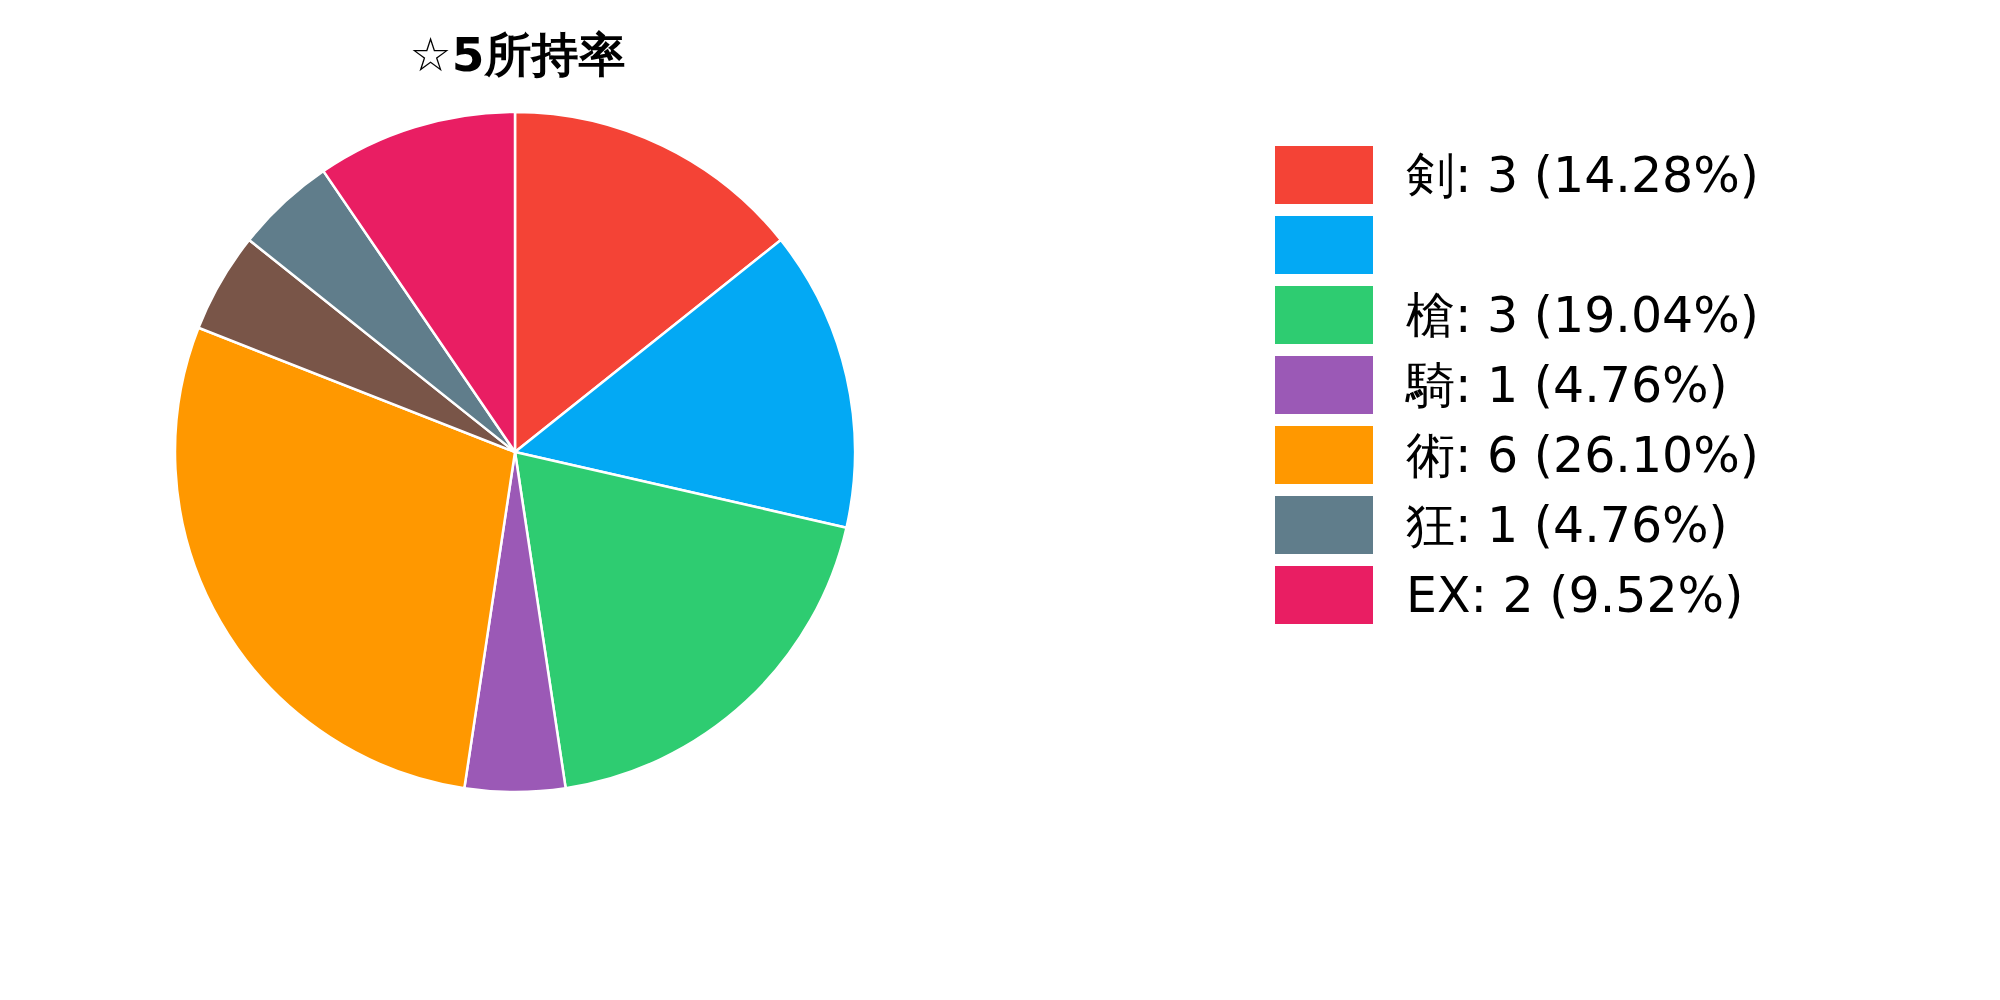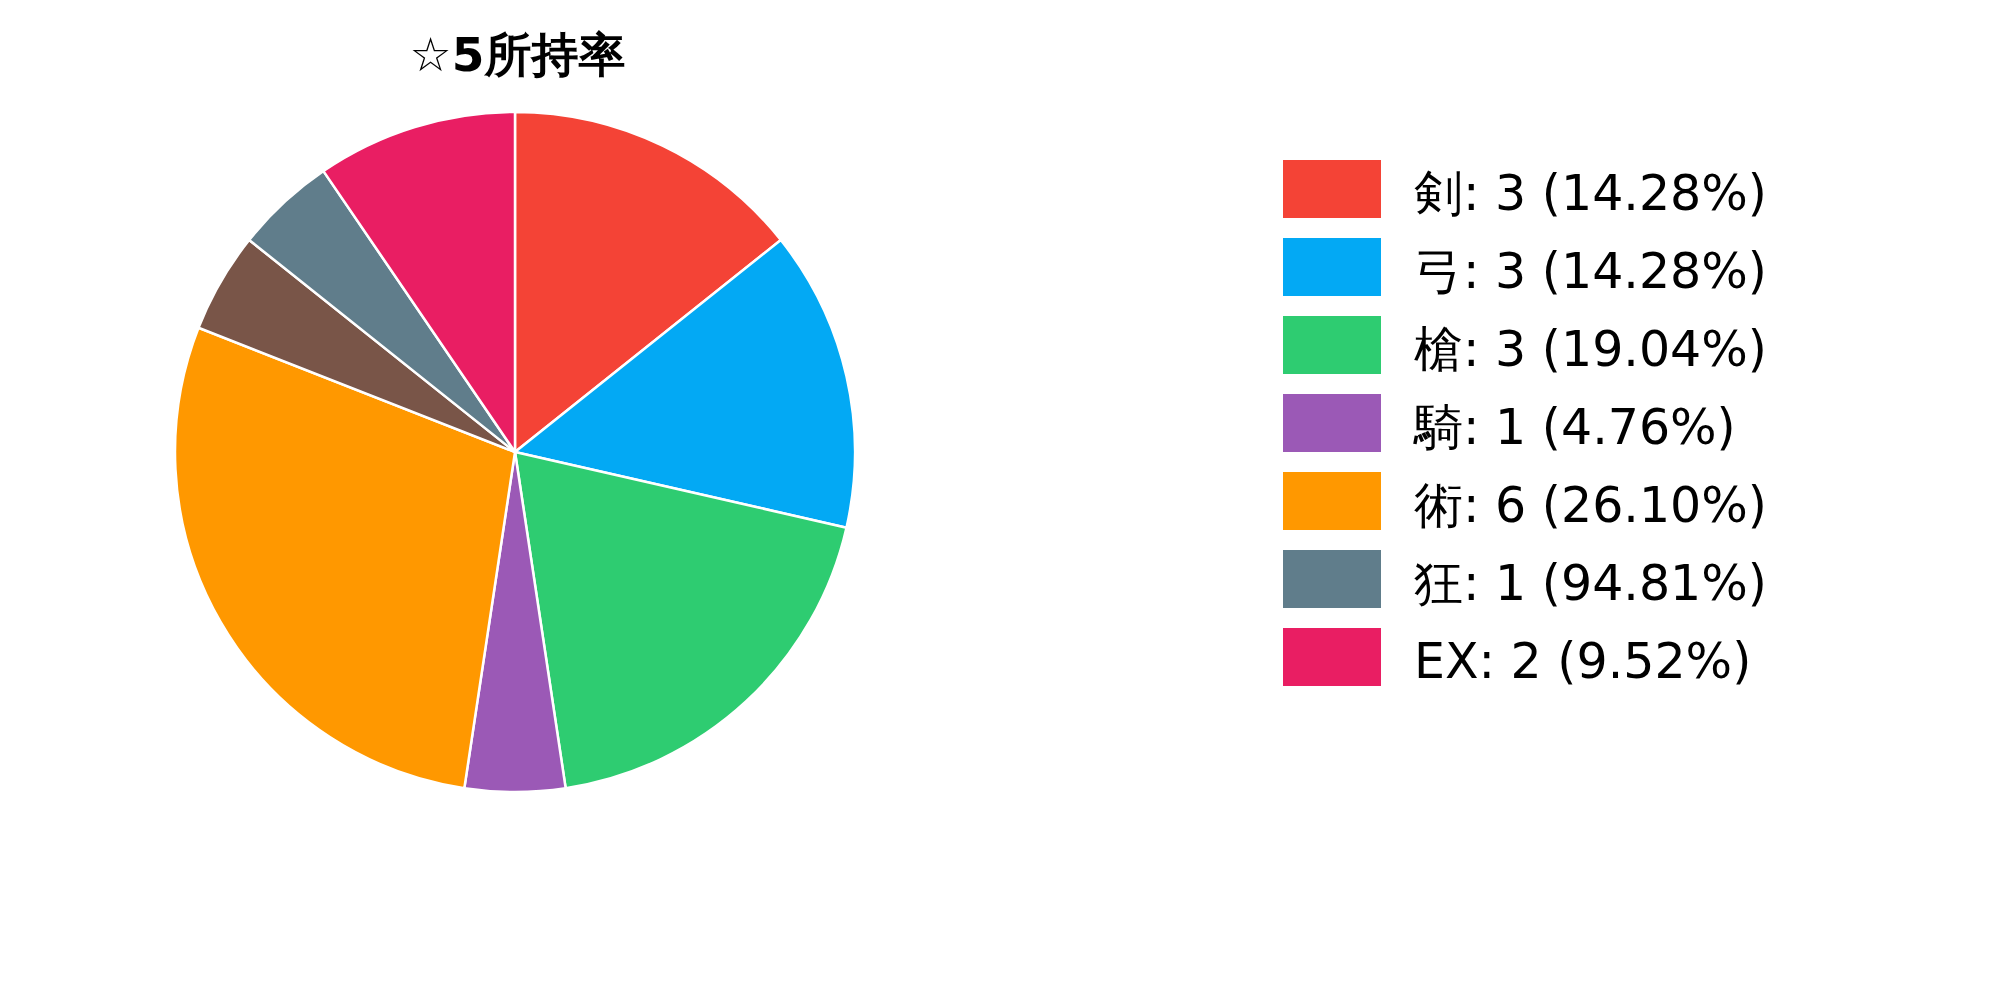--- a/index.html
+++ b/index.html
@@ -48,23 +48,23 @@
     top: 0;
   }
   #legend {
     position: absolute;
     left: 1275px;
     top: 140px;
     width: 700px;
   }
   .legend-row {
     display: flex;
-    align-items: flex-end;
+    align-items: center;
     height: 70px;
-    margin: 8px;
+    margin: 0;
     padding: 0;
   }
   .legend-swatch {
     width: 98px;
     height: 58px;
     flex: 0 0 auto;
     margin-right: 33px;
   }
   .legend-label {
     font-size: 49px;
@@ -96,37 +96,36 @@
     </svg>
   </div>
 
   <div id="legend">
       <div class="legend-row">
         <div class="legend-swatch" style="background: rgb(244, 67, 54);"></div>
         <div class="legend-label">剣: 3 (14.28%)</div>
       </div>
       <div class="legend-row">
         <div class="legend-swatch" style="background: rgb(3, 169, 244);"></div>
-        <div class="legend-label">弓: 3 (14.28%)</div>
       </div>
       <div class="legend-row">
         <div class="legend-swatch" style="background: rgb(46, 204, 113);"></div>
         <div class="legend-label">槍: 3 (19.04%)</div>
       </div>
       <div class="legend-row">
         <div class="legend-swatch" style="background: rgb(155, 89, 182);"></div>
         <div class="legend-label">騎: 1 (4.76%)</div>
       </div>
       <div class="legend-row">
         <div class="legend-swatch" style="background: rgb(255, 152, 0);"></div>
         <div class="legend-label">術: 6 (26.10%)</div>
       </div>
       <div class="legend-row">
         <div class="legend-swatch" style="background: rgb(96, 125, 139);"></div>
-        <div class="legend-label">狂: 1 (94.81%)</div>
+        <div class="legend-label">狂: 1 (4.76%)</div>
       </div>
       <div class="legend-row">
         <div class="legend-swatch" style="background: rgb(233, 30, 99);"></div>
         <div class="legend-label">EX: 2 (9.52%)</div>
       </div>
     </div>
 
 </div>
 
 </body></html>

